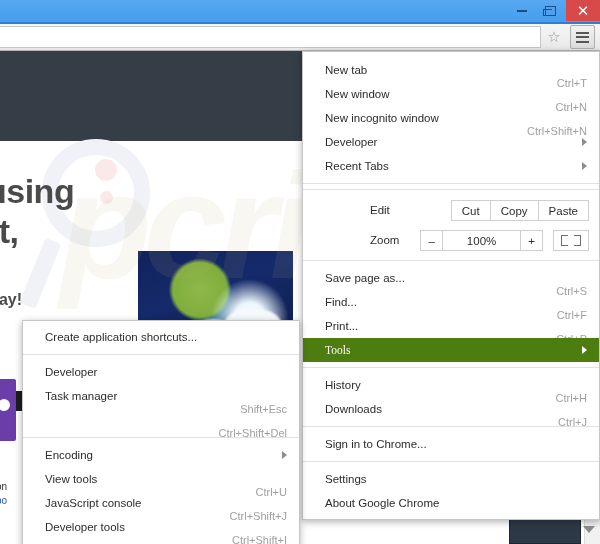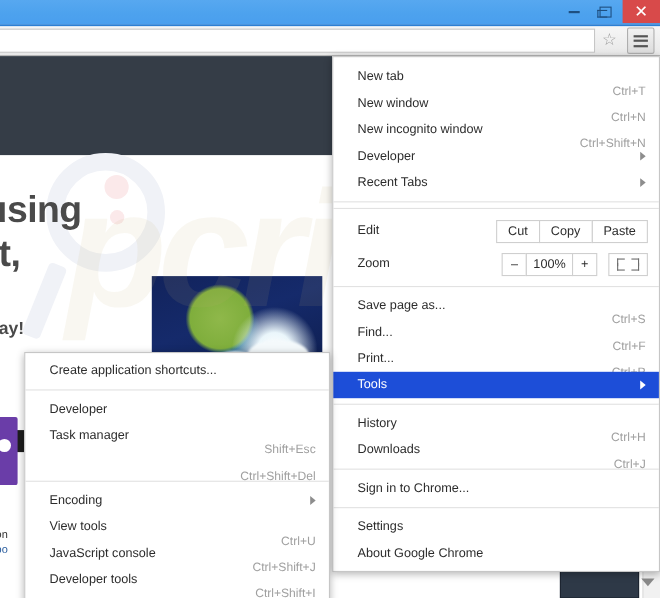--- a/index.html
+++ b/index.html
@@ -226,42 +226,43 @@
   .mi .label { flex: 0 0 auto; }
   .mi .spacer { flex: 1 1 auto; }
   .mi .accel { color: #a0a0a0; font-size: 11px; margin-top: 25px; }
   .mi .arrow {
     width: 0; height: 0; margin-left: 6px;
     border-top: 4px solid transparent;
     border-bottom: 4px solid transparent;
     border-left: 5px solid #8d8d8d;
   }
   .mi.selected {
-    background: #1d4ed8;
+    background: #4d7c0f;
     color: #ffffff;
+    font-family: Liberation Serif, serif;
   }
   .mi.selected .arrow { border-left-color: #ffffff; }
 
   .sep {
     height: 0; border-top: 1px solid #e2e2e2;
     margin: 5px 0;
   }
 
   
-  .mi.row-edit, .mi.row-zoom { height: 30px; padding-right: 10px; }
+  .mi.row-edit, .mi.row-zoom { height: 30px; padding-right: 10px; margin-left: 45px; }
   .btn-group { display: flex; }
   .seg {
     border: 1px solid #cfcfcf; background: #fff;
     padding: 0 10px; height: 21px; line-height: 20px;
     font-size: 11.5px; color: #2c2c2c;
     margin-left: -1px; box-sizing: border-box;
   }
   .seg:first-child { margin-left: 0; }
   .zoom-seg { padding: 0 7px; }
-  .zoom-val { padding: 0 6px; min-width: 38px; text-align: right; }
+  .zoom-val { padding: 0 24px; min-width: 38px; text-align: right; }
   .fullscreen-btn {
     border: 1px solid #cfcfcf; background: #fff;
     width: 36px; height: 21px; margin-left: 10px;
     position: relative; box-sizing: border-box;
   }
   .fs-c { position: absolute; width: 6px; height: 6px; border: 1.5px solid #6d6d6d; }
   .fs-tl { left: 7px; top: 4px; border-right: none; border-bottom: none; }
   .fs-tr { right: 7px; top: 4px; border-left: none; border-bottom: none; }
   .fs-bl { left: 7px; bottom: 4px; border-right: none; border-top: none; }
   .fs-br { right: 7px; bottom: 4px; border-left: none; border-top: none; }

